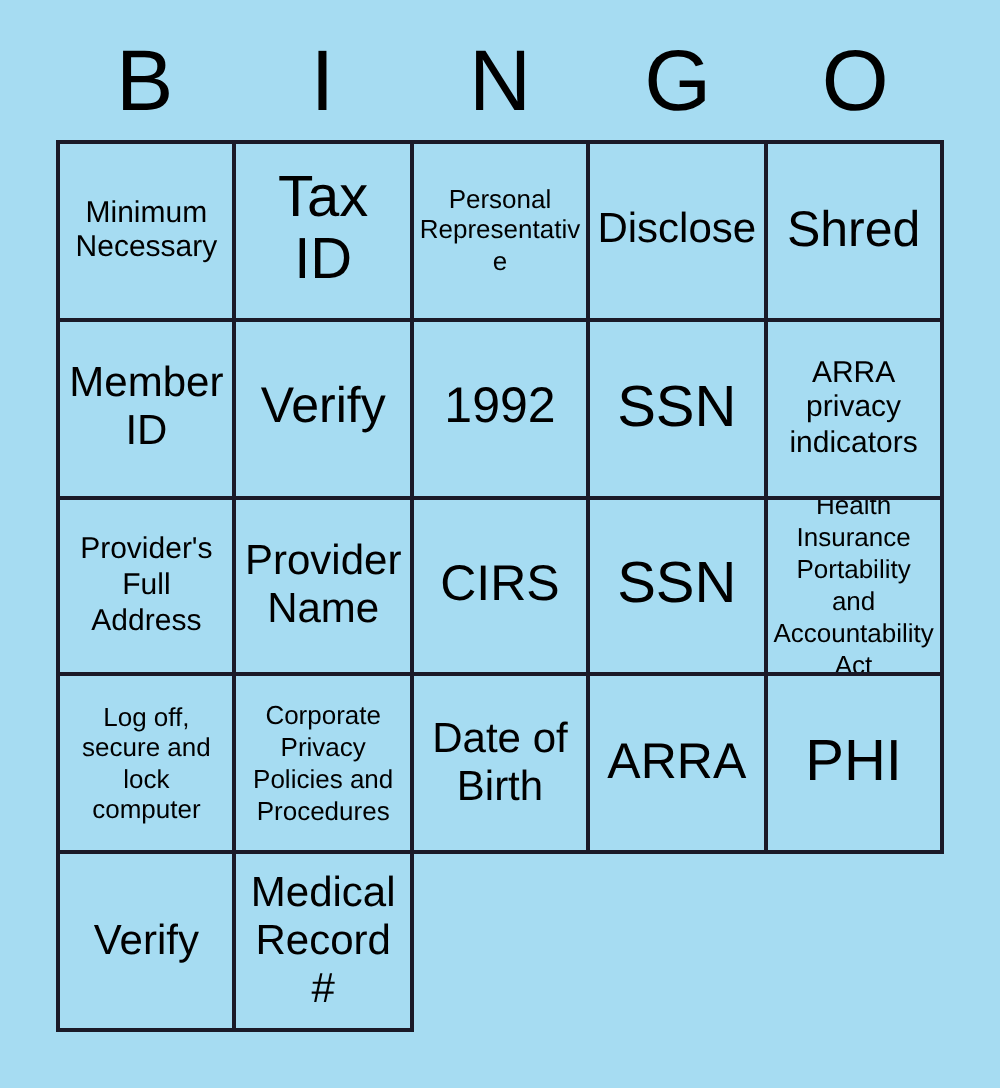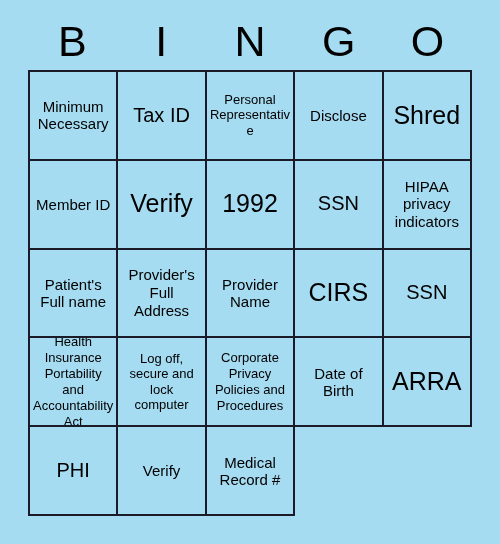--- a/index.html
+++ b/index.html
@@ -73,23 +73,23 @@
   .cell-text {
     display: block;
     width: 100%;
     line-height: 1.14;
     color: #000;
     white-space: pre-line;
     word-wrap: break-word;
   }
 
   
-  .sz-xl  { font-size: 20px; line-height: 1.08; }
+  .sz-xl  { font-size: 29px; line-height: 1.08; }
   .sz-lg  { font-size: 25px; line-height: 1.10; }
-  .sz-md  { font-size: 15px; line-height: 1.14; }
+  .sz-md  { font-size: 21px; line-height: 1.14; }
   .sz-sm  { font-size: 15px; line-height: 1.18; }
   .sz-xs  { font-size: 13px; line-height: 1.20; }
   .sz-xxs { font-size: 13px; line-height: 1.22; text-align: center; }
 </style>
 </head>
 <body>
 
 <div id="card-root">
 
   <div id="bingo-header">
@@ -122,24 +122,21 @@
       <div class="bingo-cell">
         <span class="cell-text sz-lg">Verify</span>
       </div>
       <div class="bingo-cell">
         <span class="cell-text sz-lg">1992</span>
       </div>
       <div class="bingo-cell">
         <span class="cell-text sz-xl">SSN</span>
       </div>
       <div class="bingo-cell">
-        <span class="cell-text sz-sm">HIPAA privacy indicators</span>
-      </div>
-      <div class="bingo-cell">
-        <span class="cell-text sz-md">Patient's Full name</span>
+        <span class="cell-text sz-sm">ARRA privacy indicators</span>
       </div>
       <div class="bingo-cell">
         <span class="cell-text sz-sm">Provider's Full Address</span>
       </div>
       <div class="bingo-cell">
         <span class="cell-text sz-md">Provider Name</span>
       </div>
       <div class="bingo-cell">
         <span class="cell-text sz-lg">CIRS</span>
       </div>

